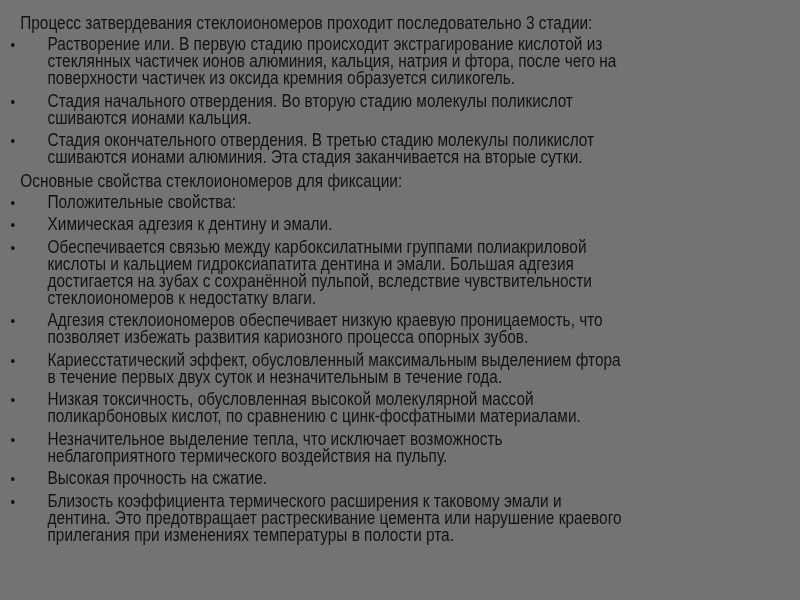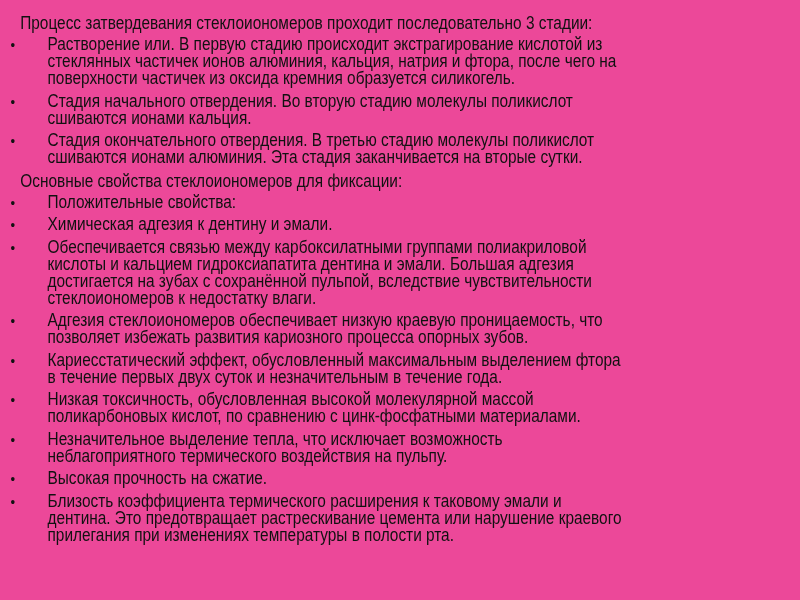--- a/index.html
+++ b/index.html
@@ -1,19 +1,19 @@
 <!DOCTYPE html>
 <html><head>
 <meta charset="utf-8">
 <style>
   html, body { margin: 0; padding: 0; background: #ffffff; }
   body { width: 800px; height: 600px; overflow: hidden; position: relative; }
   .slide {
     position: absolute; left: 0; top: 0; width: 800px; height: 600px;
-    background: #ec4899; color: #111111;
+    background: #737373; color: #111111;
     font-family: "Liberation Sans", sans-serif;
   }
   .content {
     position: absolute; left: 0; top: 14px; width: 900px;
     transform: scaleX(0.88); transform-origin: 0 0;
   }
   .heading {
     font-size: 17.5px; line-height: 18px;
     margin: 0 0 4px 23px; white-space: nowrap;
   }

